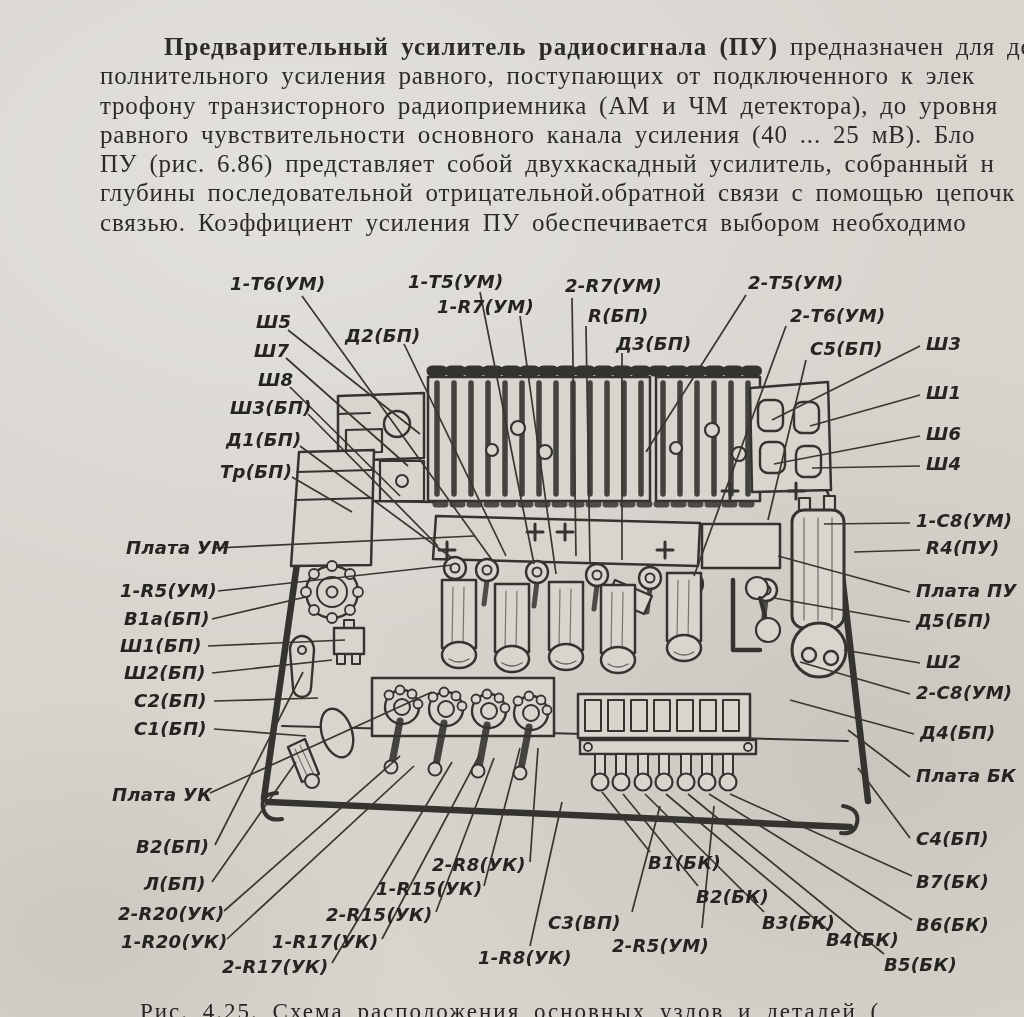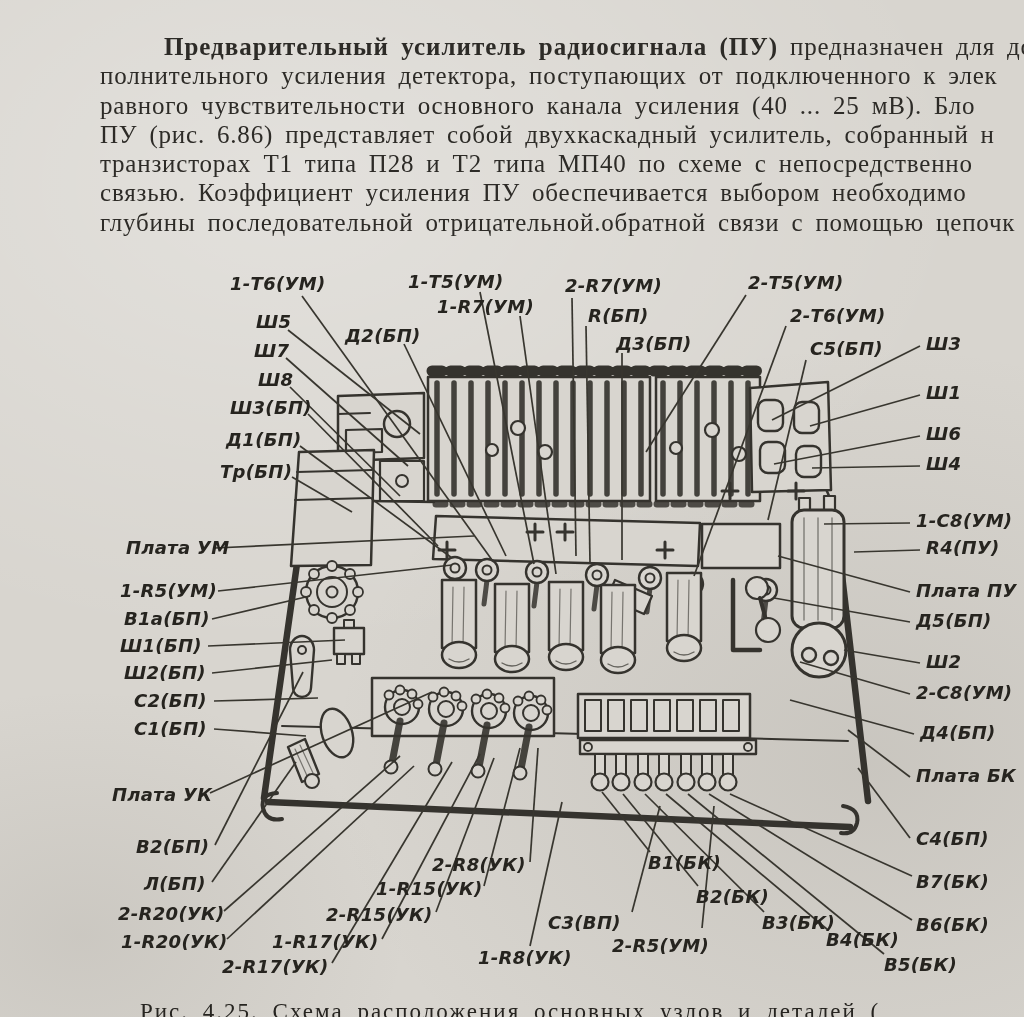--- a/index.html
+++ b/index.html
@@ -38,26 +38,26 @@
     font-size:23px;color:#262420;letter-spacing:2px;word-spacing:6px;
   }
 </style>
 </head>
 <body>
 
 <div class="page">
 
   <div class="para">
     <div class="pline first"><span class="b">Предварительный усилитель радиосигнала (ПУ)</span><span> предназначен для до</span></div>
-    <div class="pline">полнительного усиления детектора, поступающих от подключенного к элек</div>
+    <div class="pline">полнительного усиления равного, поступающих от подключенного к элек</div>
+    <div class="pline">трофону транзисторного радиоприемника (АМ и ЧМ детектора), до уровня</div>
     <div class="pline">равного чувствительности основного канала усиления (40 ... 25 мВ). Бло</div>
     <div class="pline">ПУ (рис. 6.86) представляет собой двухкаскадный усилитель, собранный н</div>
-    <div class="pline">транзисторах Т1 типа П28 и Т2 типа МП40 по схеме с непосредственно</div>
+    <div class="pline">глубины последовательной отрицательной.обратной связи с помощью цепочк</div>
     <div class="pline">связью. Коэффициент усиления ПУ обеспечивается выбором необходимо</div>
-    <div class="pline">глубины последовательной отрицательной.обратной связи с помощью цепочк</div>
   </div>
 
   <svg class="fig" width="1024" height="1017" viewBox="0 0 1024 1017">
     <defs>
       <g id="pot">
         <circle class="pf" r="17" stroke-width="2.4"></circle>
         <circle class="pf" cx="-13" cy="-12" r="4.5" stroke-width="1.8"></circle>
         <circle class="pf" cx="-2" cy="-17" r="4.5" stroke-width="1.8"></circle>
         <circle class="pf" cx="10" cy="-13" r="4.5" stroke-width="1.8"></circle>
         <circle class="pf" cx="16" cy="-3" r="4.5" stroke-width="1.8"></circle>

